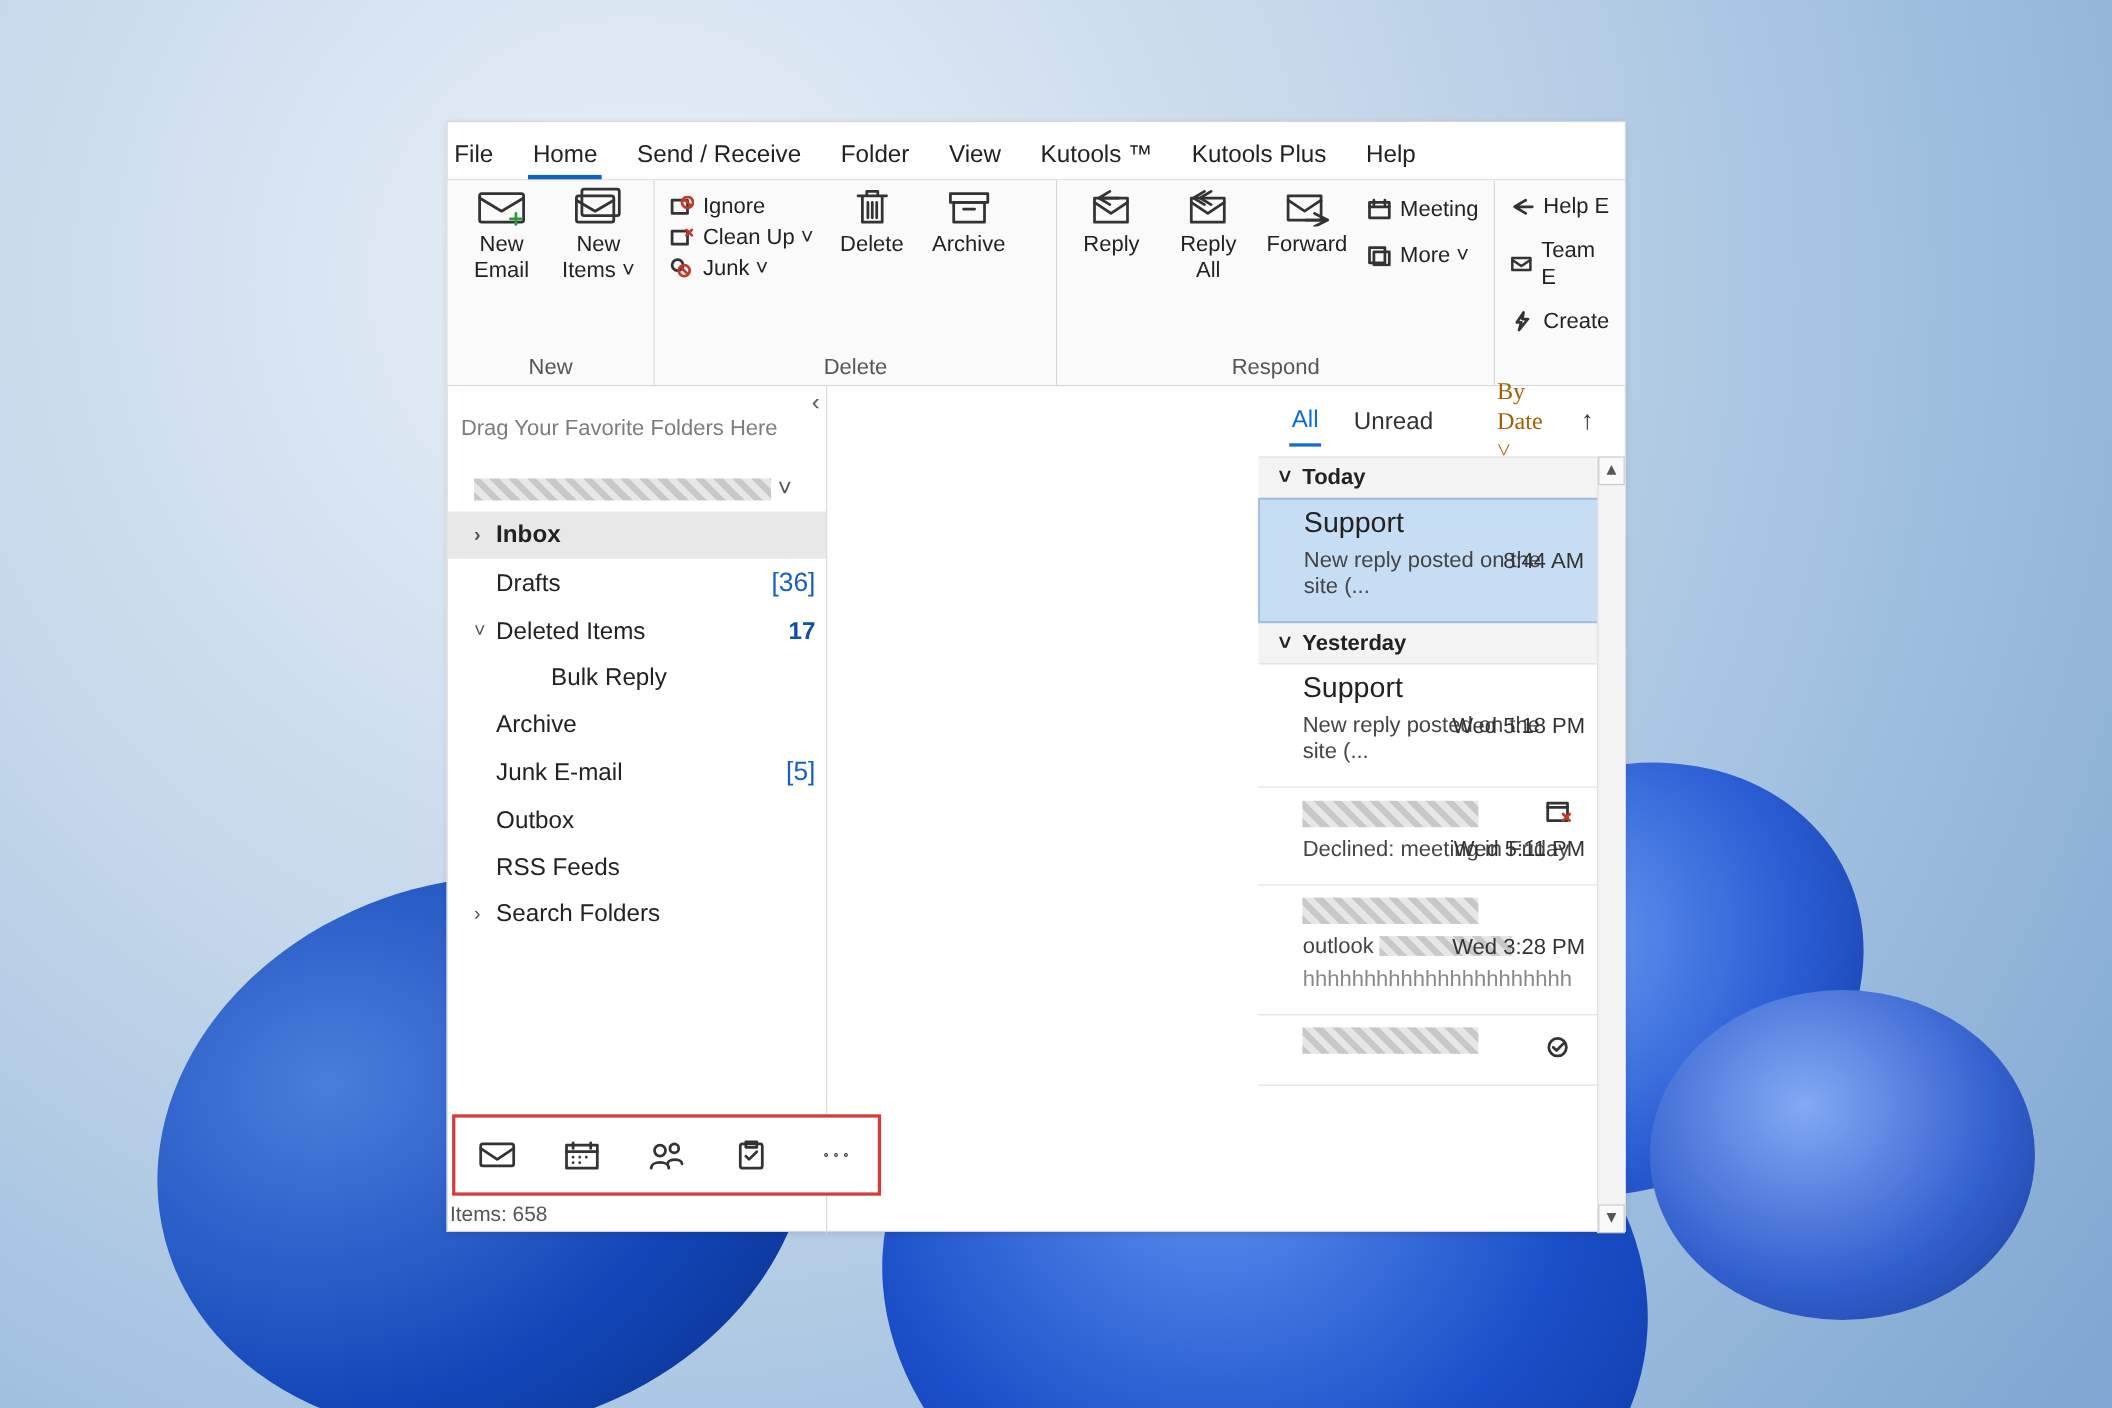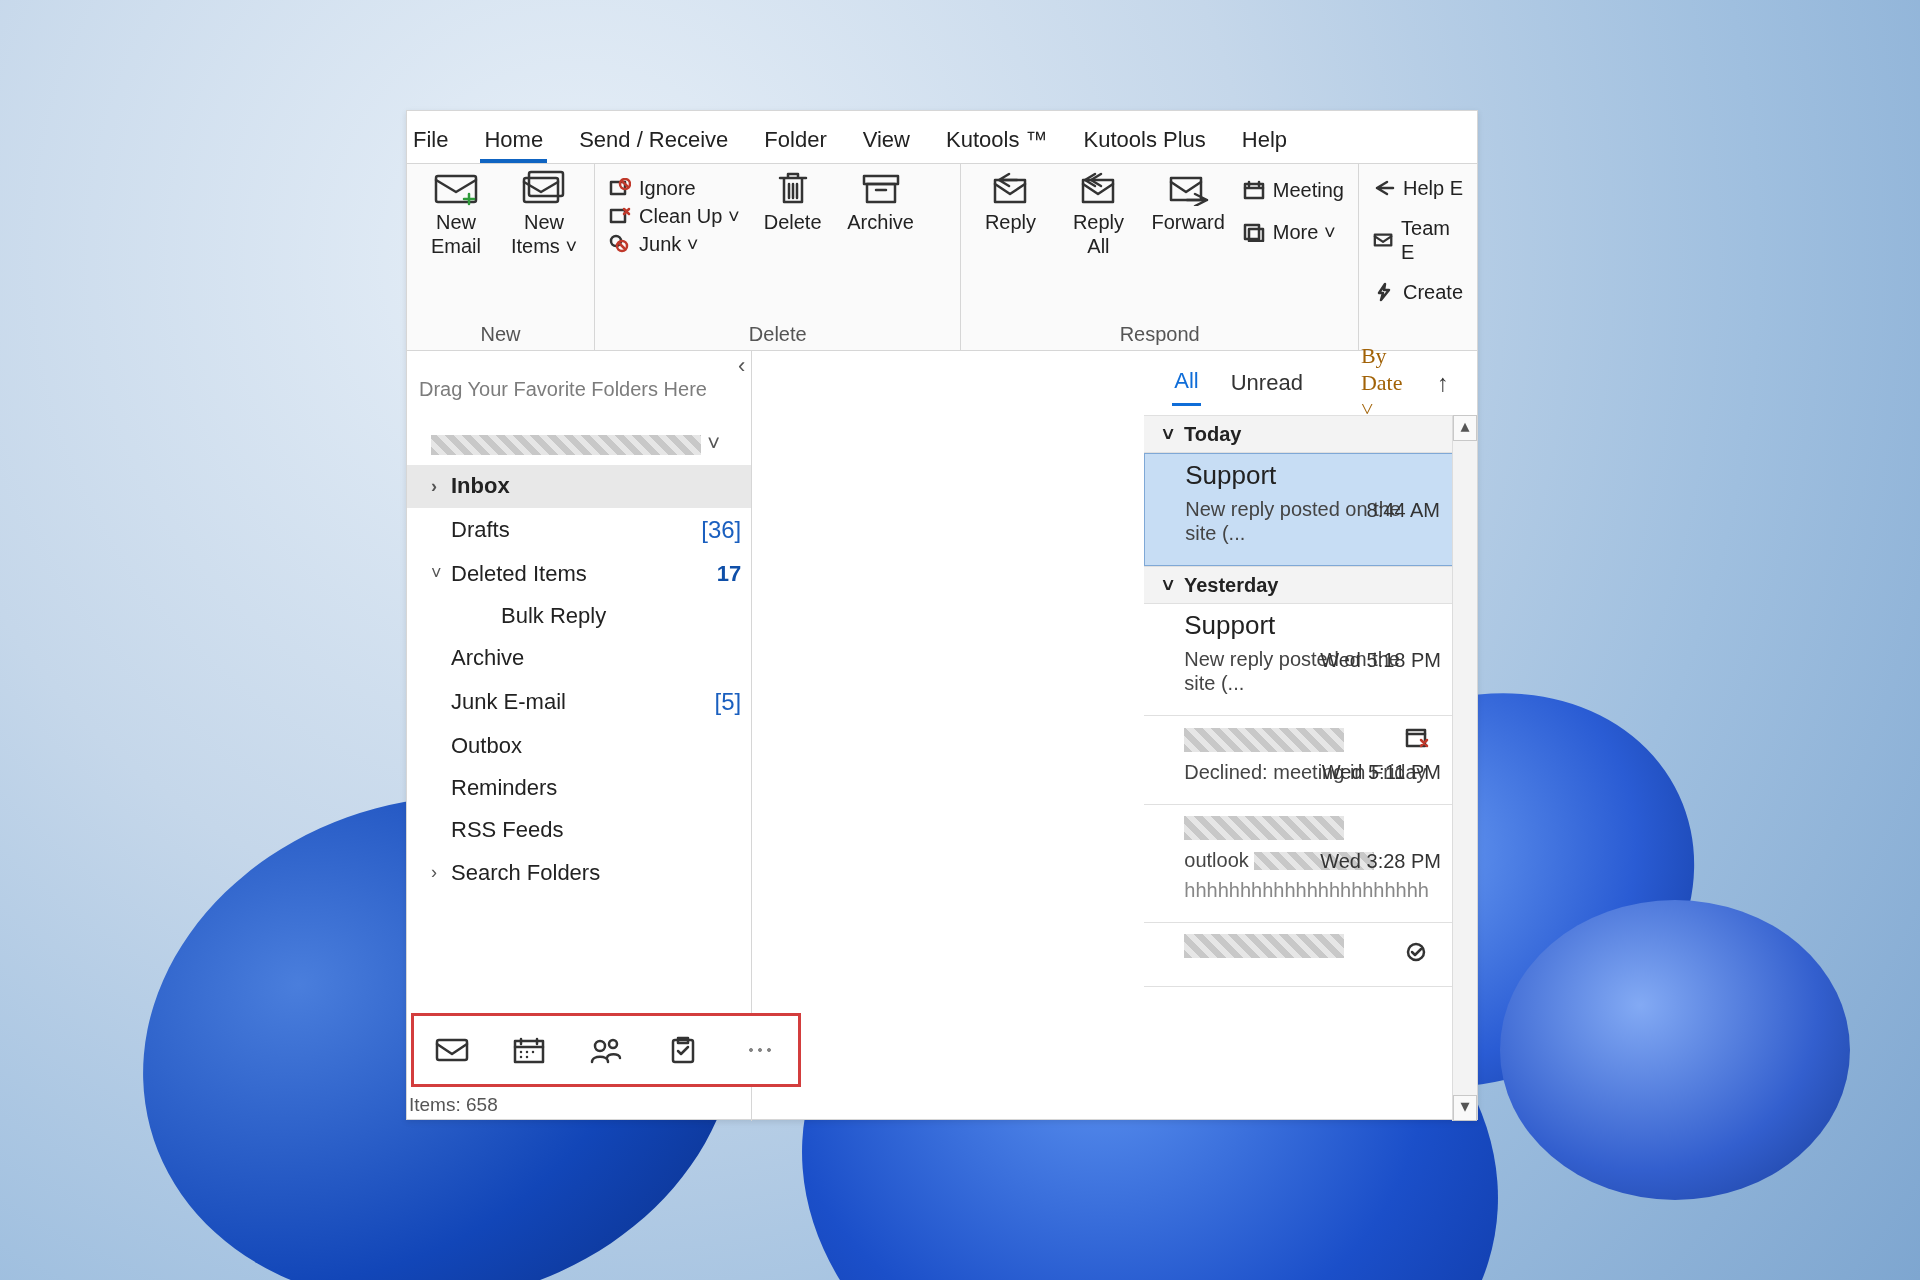--- a/index.html
+++ b/index.html
@@ -275,26 +275,20 @@
             </div>
             <div class="folder">
               <span class="fl">
                 <span class="exp"></span>
                 <span>Outbox</span>
               </span>
             </div>
             <div class="folder">
               <span class="fl">
                 <span class="exp"></span>
-                <span>Reminders</span>
-              </span>
-            </div>
-            <div class="folder">
-              <span class="fl">
-                <span class="exp"></span>
                 <span>RSS Feeds</span>
               </span>
             </div>
             <div class="folder">
               <span class="fl">
                 <span class="exp">›</span>
                 <span>Search Folders</span>
               </span>
             </div>
           </div>

